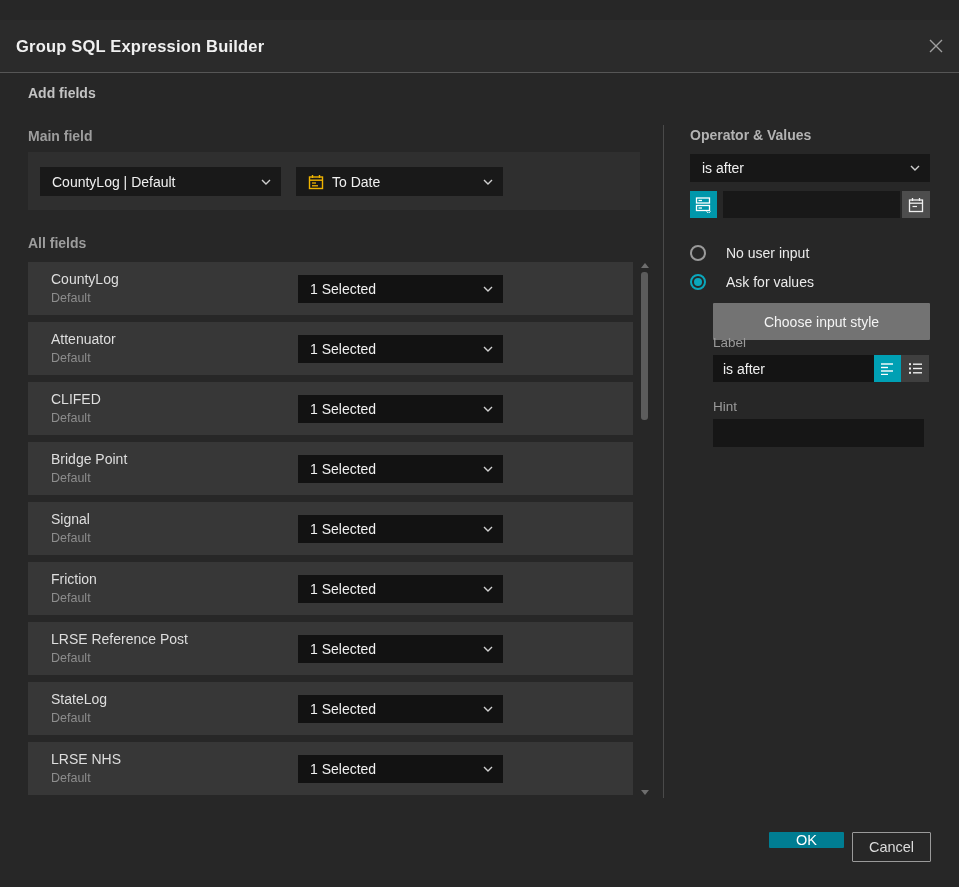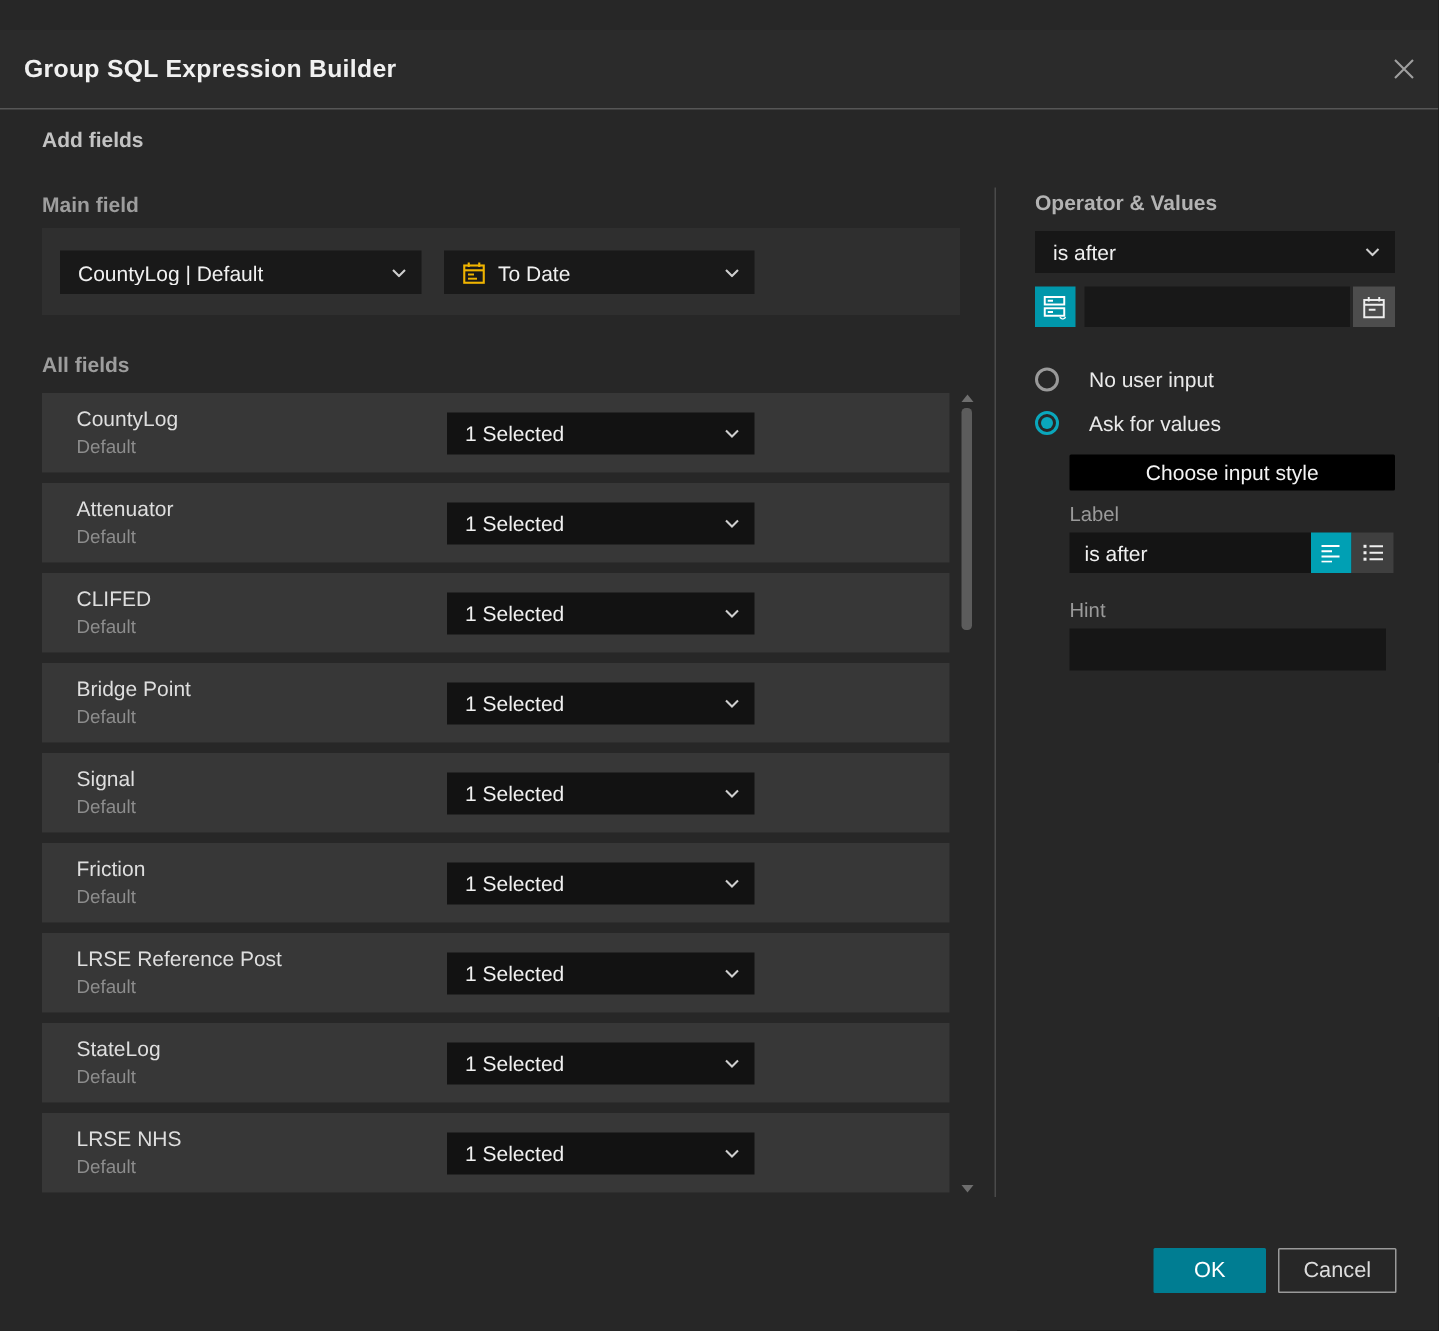--- a/index.html
+++ b/index.html
@@ -65,34 +65,34 @@
   .val-input { position:absolute; left:723px; top:191px; width:177px; height:27px; }
   .val-cal-btn { position:absolute; left:902px; top:191px; width:28px; height:27px; background:#4d4d4d; display:flex; align-items:center; justify-content:center; cursor:pointer; }
 
   .radio-row { position:absolute; left:690px; display:flex; align-items:center; gap:20px; cursor:pointer; }
   .radio-row .rlabel { font-size:14px; color:#eaeaea; }
   .radio { width:16px; height:16px; border-radius:50%; border:2px solid #9a9a9a; background:transparent; }
   .radio.sel { border-color:#0aa7bc; position:relative; }
   .radio.sel::after { content:""; position:absolute; left:2px; top:2px; width:8px; height:8px; border-radius:50%; background:#0aa7bc; }
 
   .choose-btn {
-    position:absolute; left:713px; top:303px; width:217px; height:24px;
-    background:#000000; color:#f4f4f4; font-size:14px; border:none; cursor:pointer;
+    position:absolute; left:713px; top:303px; width:217px; height:37px;
+    background:#737373; color:#f4f4f4; font-size:14px; border:none; cursor:pointer;
     font-family:"Liberation Sans", sans-serif; border-radius:1px;
   }
   .cap-label { position:absolute; left:713px; top:335px;  font-size:13.5px; color:#9a9a9a; }
   .cap-hint  { position:absolute; left:713px; top:399px;  font-size:13.5px; color:#9a9a9a; }
   .label-input { position:absolute; left:713px; top:355px; width:161px; height:27px; background:#141414; }
   .style-btn-a { position:absolute; left:874px; top:355px; width:27px; height:27px; background:#00a0b4; display:flex; align-items:center; justify-content:center; cursor:pointer; }
   .style-btn-b { position:absolute; left:901px; top:355px; width:28px; height:27px; background:#3f3f3f; display:flex; align-items:center; justify-content:center; cursor:pointer; }
   .hint-input  { position:absolute; left:713px; top:419px; width:211px; height:28px; background:#161616; }
 
   
   .ok-btn {
-    position:absolute; left:769px; top:832px; width:75px; height:30px;
+    position:absolute; left:769px; top:832px; width:75px; height:16px;
     background:#007d92; color:#ffffff; font-size:14.5px; border:none; cursor:pointer;
     font-family:"Liberation Sans", sans-serif; border-radius:1px;
   }
   .cancel-btn {
     position:absolute; left:852px; top:832px; width:79px; height:30px;
     background:transparent; color:#dcdcdc; font-size:14.5px; border:1px solid #9a9a9a; cursor:pointer;
     font-family:"Liberation Sans", sans-serif; border-radius:1px;
   }
 
   svg { display:block; }

